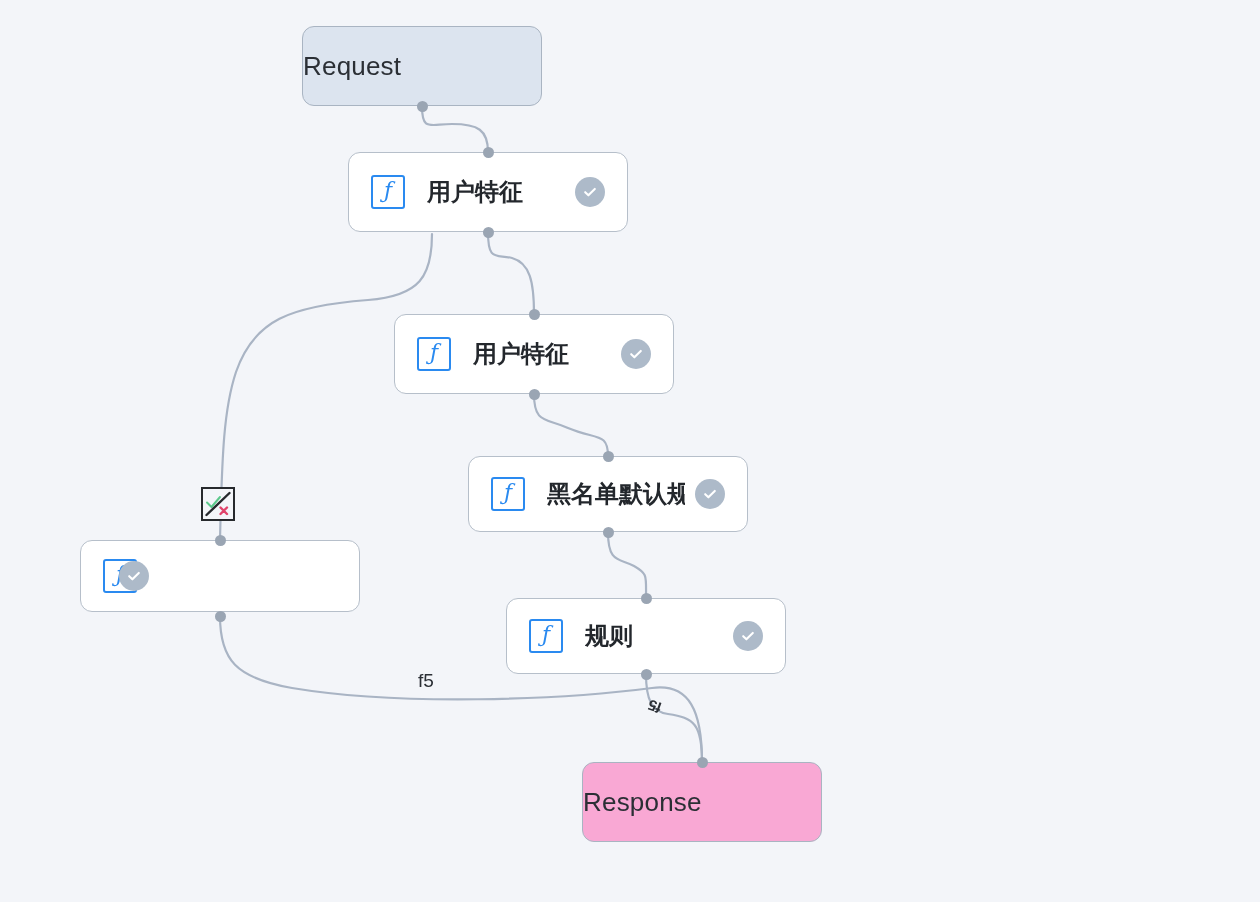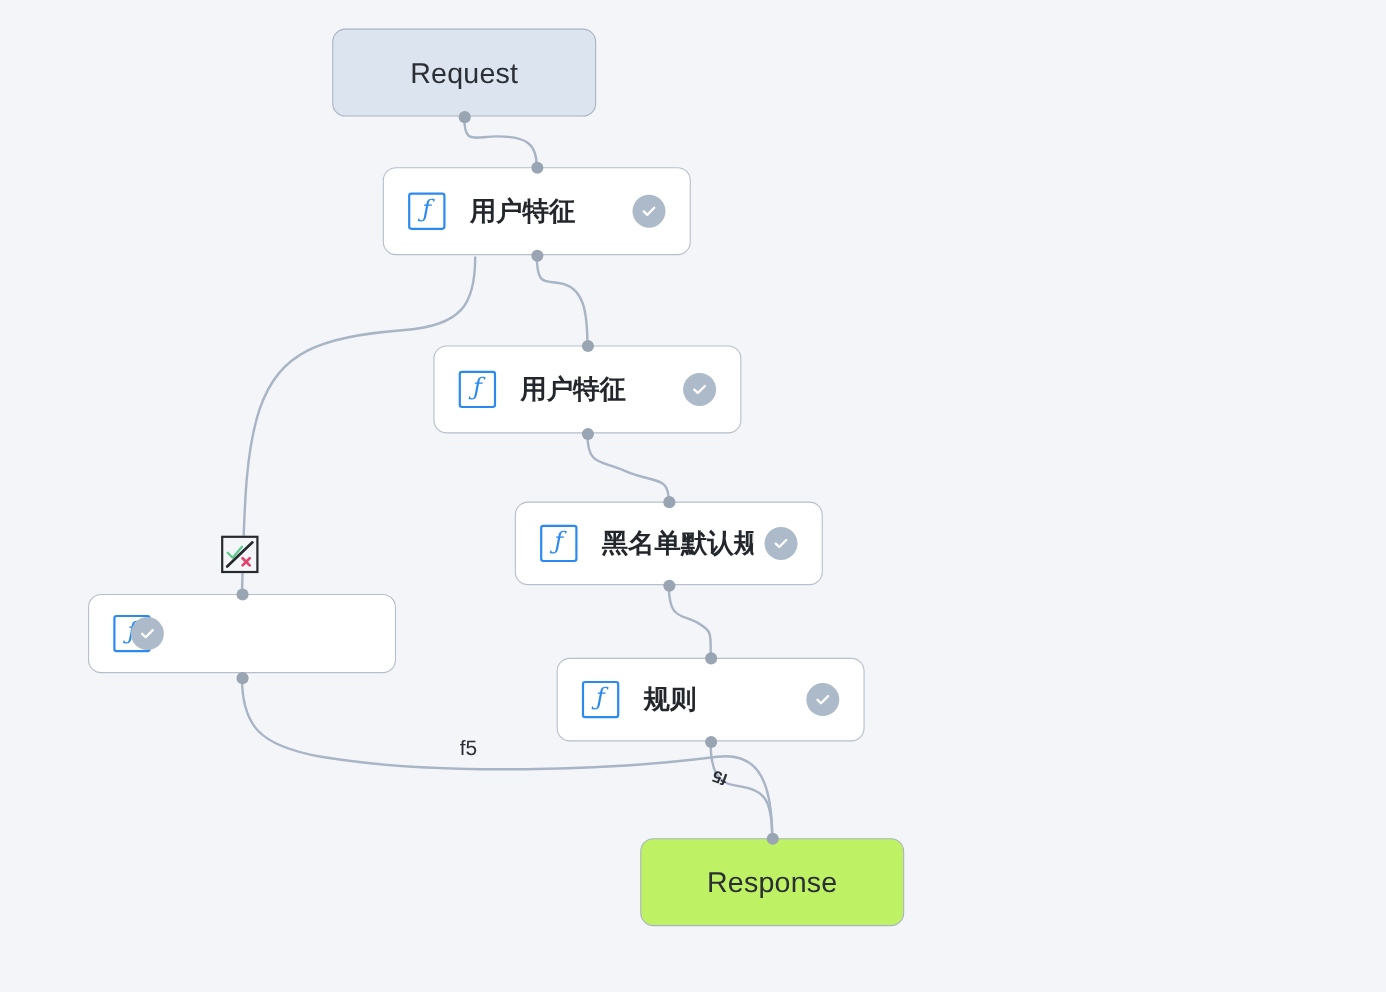--- a/index.html
+++ b/index.html
@@ -29,28 +29,28 @@
   }
 
   
   .term-node {
     position: absolute;
     box-sizing: border-box;
     border: 1px solid #a9b4c2;
     border-radius: 12px;
     display: flex;
     align-items: center;
-    justify-content: center;
+    justify-content: flex-start;
     color: #2b2f35;
     font-size: 26px;
     letter-spacing: 0.2px;
     z-index: 5;
   }
   .term-node.request { background: #dce4ef; }
-  .term-node.response { background: #bef264; }
+  .term-node.response { background: #f9a8d4; }
 
   
   .fn-node {
     position: absolute;
     box-sizing: border-box;
     background: #ffffff;
     border: 1px solid #b6bfca;
     border-radius: 12px;
     display: flex;
     align-items: center;

